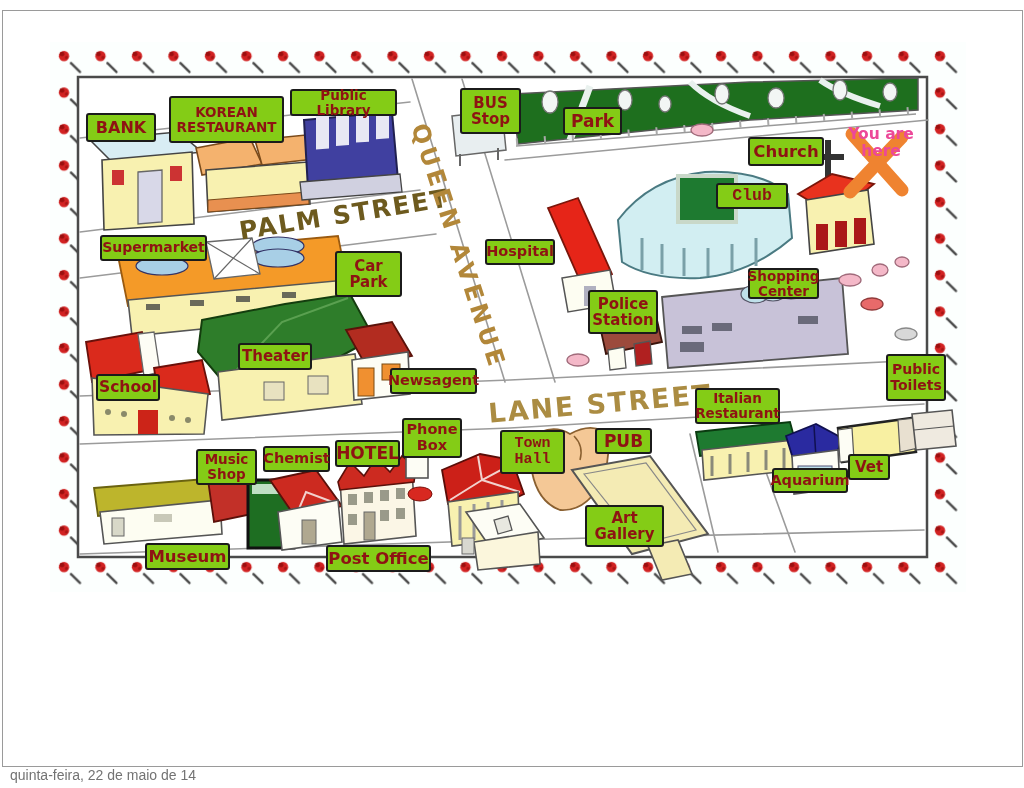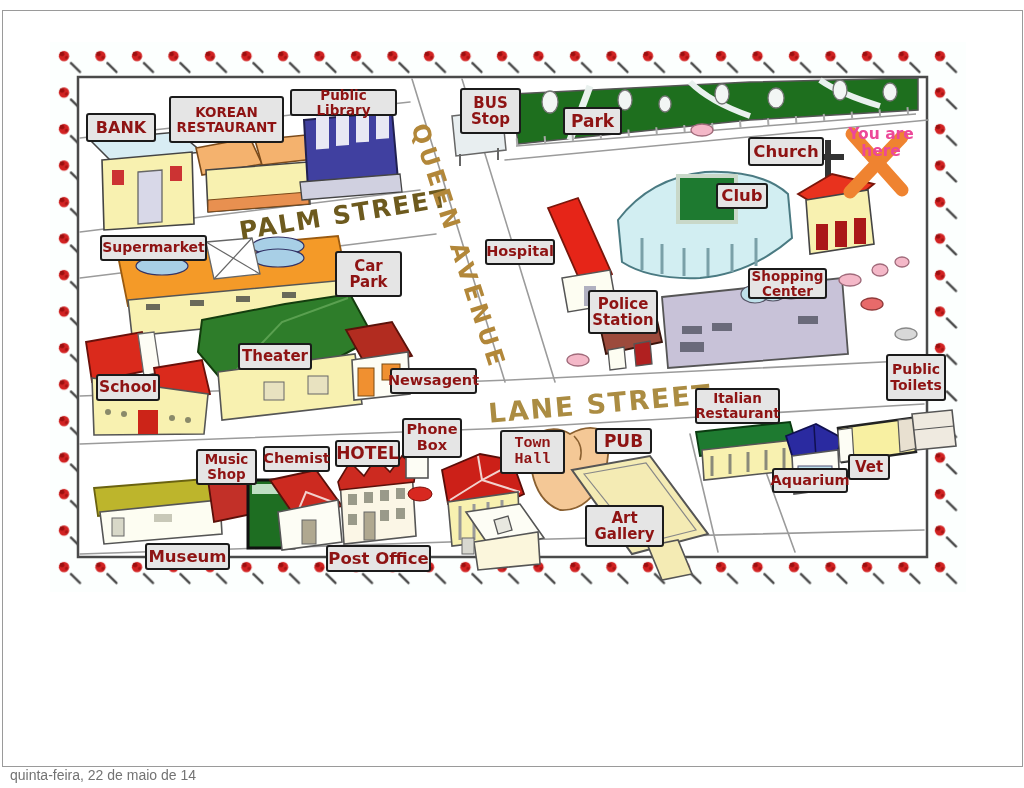--- a/index.html
+++ b/index.html
@@ -2,21 +2,21 @@
 <html><head>
 <meta charset="utf-8">
 <style>
   html,body{margin:0;padding:0;background:#fff;width:1024px;height:788px;position:relative;
             font-family:"DejaVu Sans",sans-serif;}
   .slide-frame{position:absolute;left:2px;top:10px;width:1019px;height:755px;
                border:1px solid #9a9a9a;background:#fff;}
   .map-outer{position:absolute;left:50px;top:42px;width:916px;height:550px;background:#fcfffe;}
   .map-outer svg{position:absolute;left:0;top:0;}
   .lbl{position:absolute;display:flex;align-items:center;justify-content:center;
-       background:#e5e5e5;border:2px solid #1b1b1b;border-radius:3px;
+       background:#84cc16;border:2px solid #1b1b1b;border-radius:3px;
        color:#8e1313;font-weight:bold;text-align:center;white-space:pre-line;
        line-height:1.08;box-sizing:border-box;z-index:5;}
   .street{position:absolute;color:#a98a3e;font-weight:bold;letter-spacing:2px;
           z-index:4;white-space:nowrap;}
   .marker-label{position:absolute;color:#ec4899;font-weight:bold;text-align:center;
                 white-space:pre-line;line-height:1.12;z-index:6;}
   .footer-date{position:absolute;left:10px;top:767px;font-family:"Liberation Sans",sans-serif;
                font-size:14px;color:#737373;}
 </style>
 </head>
@@ -331,28 +331,28 @@
 here</div>
 
   <div class="lbl" style="left:36px;top:71px;width:70px;height:29px;font-size:16px;">BANK</div>
   <div class="lbl" style="left:119px;top:54px;width:115px;height:47px;font-size:13.5px;">KOREAN
 RESTAURANT</div>
   <div class="lbl" style="left:240px;top:47px;width:107px;height:27px;font-size:13.5px;">Public Library</div>
   <div class="lbl" style="left:410px;top:46px;width:61px;height:46px;font-size:15px;">BUS
 Stop</div>
   <div class="lbl" style="left:513px;top:65px;width:59px;height:28px;font-size:17px;">Park</div>
   <div class="lbl" style="left:698px;top:95px;width:76px;height:29px;font-size:16.5px;">Church</div>
-  <div class="lbl" style="left:666px;top:141px;width:52px;height:26px;font-size:16.5px;">Club</div>
+  <div class="lbl" style="left:666px;top:141px;width:72px;height:26px;font-size:16.5px;font-family:Liberation Mono, monospace;">Club</div>
   <div class="lbl" style="left:50px;top:193px;width:107px;height:26px;font-size:14px;">Supermarket</div>
   <div class="lbl" style="left:285px;top:209px;width:67px;height:46px;font-size:15px;">Car
 Park</div>
   <div class="lbl" style="left:435px;top:197px;width:70px;height:26px;font-size:14.5px;">Hospital</div>
   <div class="lbl" style="left:538px;top:248px;width:70px;height:44px;font-size:15px;">Police
 Station</div>
-  <div class="lbl" style="left:698px;top:226px;width:79px;height:31px;font-size:13.5px;">Shopping
+  <div class="lbl" style="left:698px;top:226px;width:71px;height:31px;font-size:13.5px;">Shopping
 Center</div>
   <div class="lbl" style="left:188px;top:301px;width:74px;height:27px;font-size:15px;">Theater</div>
   <div class="lbl" style="left:46px;top:332px;width:64px;height:27px;font-size:15.5px;">School</div>
   <div class="lbl" style="left:340px;top:326px;width:87px;height:26px;font-size:14.5px;">Newsagent</div>
   <div class="lbl" style="left:836px;top:312px;width:60px;height:47px;font-size:14px;">Public
 Toilets</div>
   <div class="lbl" style="left:645px;top:346px;width:85px;height:36px;font-size:13.5px;">Italian
 Restaurant</div>
   <div class="lbl" style="left:352px;top:376px;width:60px;height:40px;font-size:14.5px;">Phone
 Box</div>

